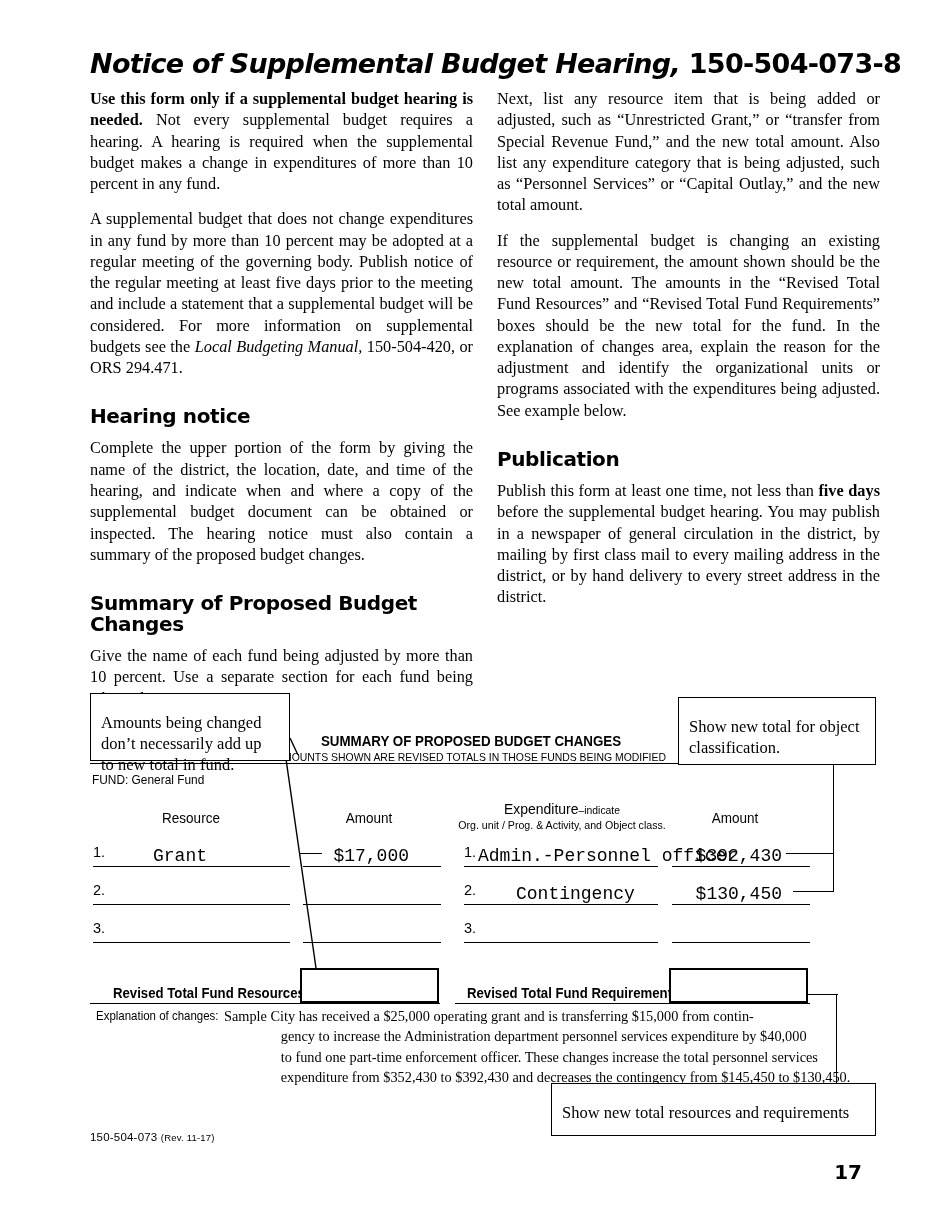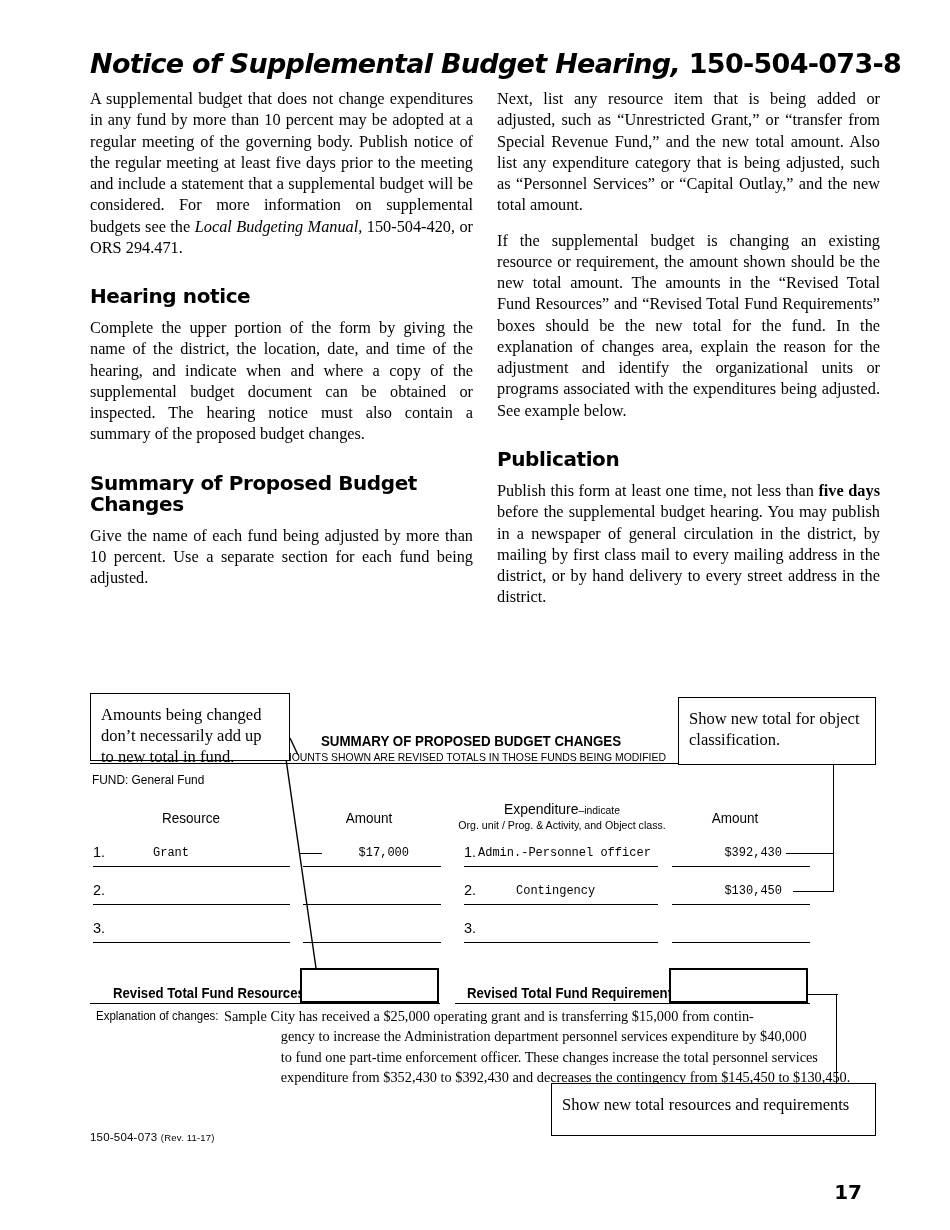--- a/index.html
+++ b/index.html
@@ -76,21 +76,21 @@
   }
   #form-area > * { pointer-events: auto; }
 
   .callout {
     position: absolute;
     border: 1.6px solid #000;
     background: #fff;
     font-family: "Liberation Serif", serif;
     font-size: 16.5px;
     line-height: 1.26;
-    padding: 11px 10px 8px 10px;
+    padding: 19px 10px 8px 10px;
     box-sizing: border-box;
     z-index: 6;
   }
 
   .rule {
     position: absolute;
     background: #000;
     z-index: 2;
   }
   .rule.h { height: 1.4px; }
@@ -152,21 +152,21 @@
   }
   .fm-num {
     position: absolute;
     font-family: "Liberation Sans", sans-serif;
     font-size: 14.5px;
     z-index: 4;
   }
   .fm-fill {
     position: absolute;
     font-family: "Liberation Mono", monospace;
-    font-size: 12px;
+    font-size: 18px;
     white-space: pre;
     z-index: 4;
   }
   .fm-fill.right {
     text-align: right;
   }
   .fm-bold {
     position: absolute;
     font-family: "Liberation Sans", sans-serif;
     font-weight: bold;
@@ -215,32 +215,32 @@
     letter-spacing: 0.2px;
   }
   #footer-form-no .rev { font-size: 9.5px; }
   #page-number {
     position: absolute;
     right: 88px;
     top: 1160px;
     font-family: "DejaVu Sans", sans-serif;
     font-weight: bold;
     font-size: 20px;
-    margin-top: 20px;
   }
 </style>
 </head>
 <body>
 
 <div id="page-title">
   <span>Notice of Supplemental Budget Hearing,</span>
   <span class="code">150-504-073-8</span>
 </div>
 
 <div class="col" id="col-left">
+  <p class="body"><b>Use this form only if a supplemental budget hearing is needed.</b><span> Not every supplemental budget requires a hearing. A hearing is required when the supplemental budget makes a change in expenditures of more than 10 percent in any fund.</span></p>
   <p class="body"><span>A supplemental budget that does not change expenditures in any fund by more than 10 percent may be adopted at a regular meeting of the governing body. Publish notice of the regular meeting at least five days prior to the meeting and include a statement that a supplemental budget will be considered. For more information on supplemental budgets see the </span><i>Local Budgeting Manual,</i><span> 150-504-420, or ORS 294.471.</span></p>
 
   <h2 class="sec spaced">Hearing notice</h2>
   <p class="body">Complete the upper portion of the form by giving the name of the district, the location, date, and time of the hearing, and indicate when and where a copy of the supplemental budget document can be obtained or inspected. The hearing notice must also contain a summary of the proposed budget changes.</p>
 
   <h2 class="sec spaced">Summary of Proposed Budget Changes</h2>
   <p class="body">Give the name of each fund being adjusted by more than 10 percent. Use a separate section for each fund being adjusted.</p>
 </div>
 
 <div class="col" id="col-right">

